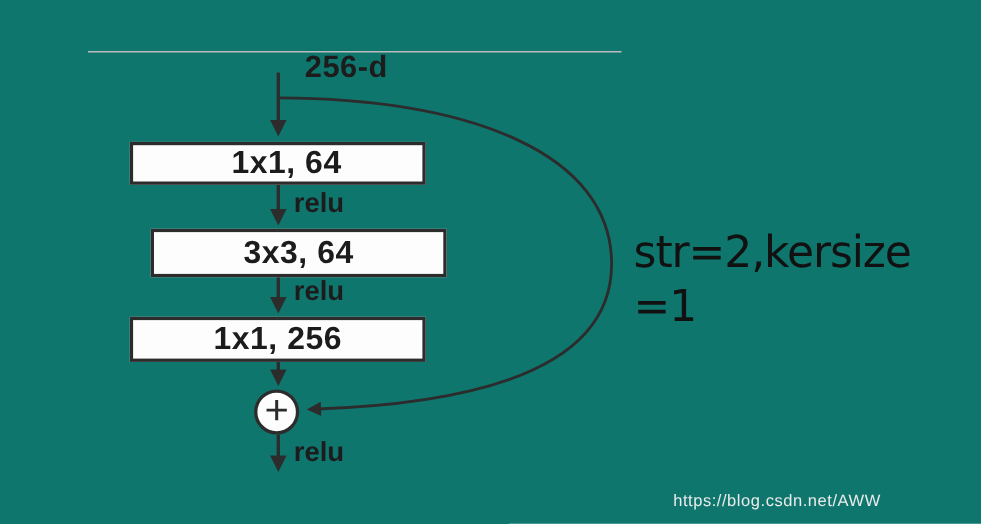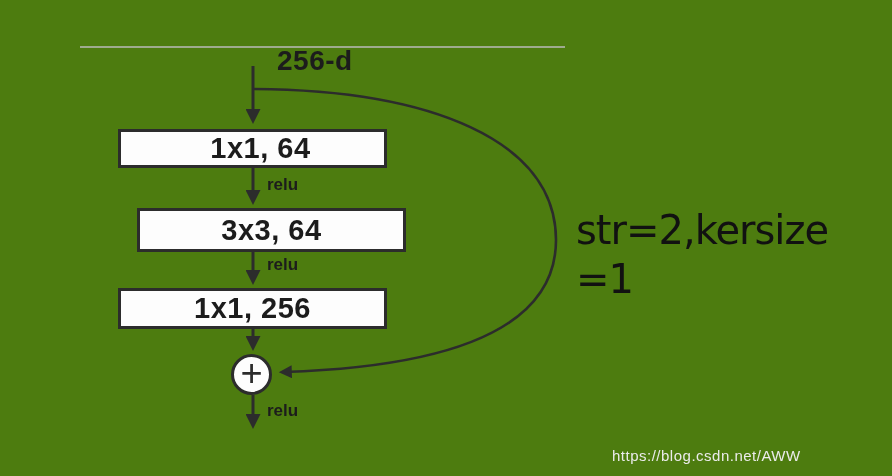--- a/index.html
+++ b/index.html
@@ -1,21 +1,21 @@
 <!DOCTYPE html>
 <html><head>
 <meta charset="utf-8">
 <style>
   html, body { margin: 0; padding: 0; }
   body { font-family: "Liberation Sans", sans-serif; }
   .screen {
     position: relative;
     width: 892px;
     height: 476px;
-    background: #4d7c0f;
+    background: #0f766e;
     overflow: hidden;
   }
   .diagram-svg {
     position: absolute;
     left: 0; top: 0;
     width: 892px; height: 476px;
   }
   .label {
     position: absolute;
     color: #1c1c1c;
@@ -39,21 +39,21 @@
     justify-content: center;
     font-size: 29px;
     font-weight: 700;
     color: #1c1c1c;
     letter-spacing: 0.5px;
   }
   .conv-box.b1 { top: 129px; height: 39px; padding-left: 16px; }
   .conv-box.b2 { top: 208px; height: 44px; margin-left: 19px; }
   .conv-box.b3 { top: 288px; height: 41px; }
   .relu {
-    font-size: 17px;
+    font-size: 25px;
     line-height: 26px;
     left: 267px;
   }
   .relu.r1 { top: 172px; }
   .relu.r2 { top: 252px; }
   .relu.r3 { top: 398px; }
   .adder {
     position: absolute;
     left: 231px; top: 354px;
     width: 41px; height: 41px;

